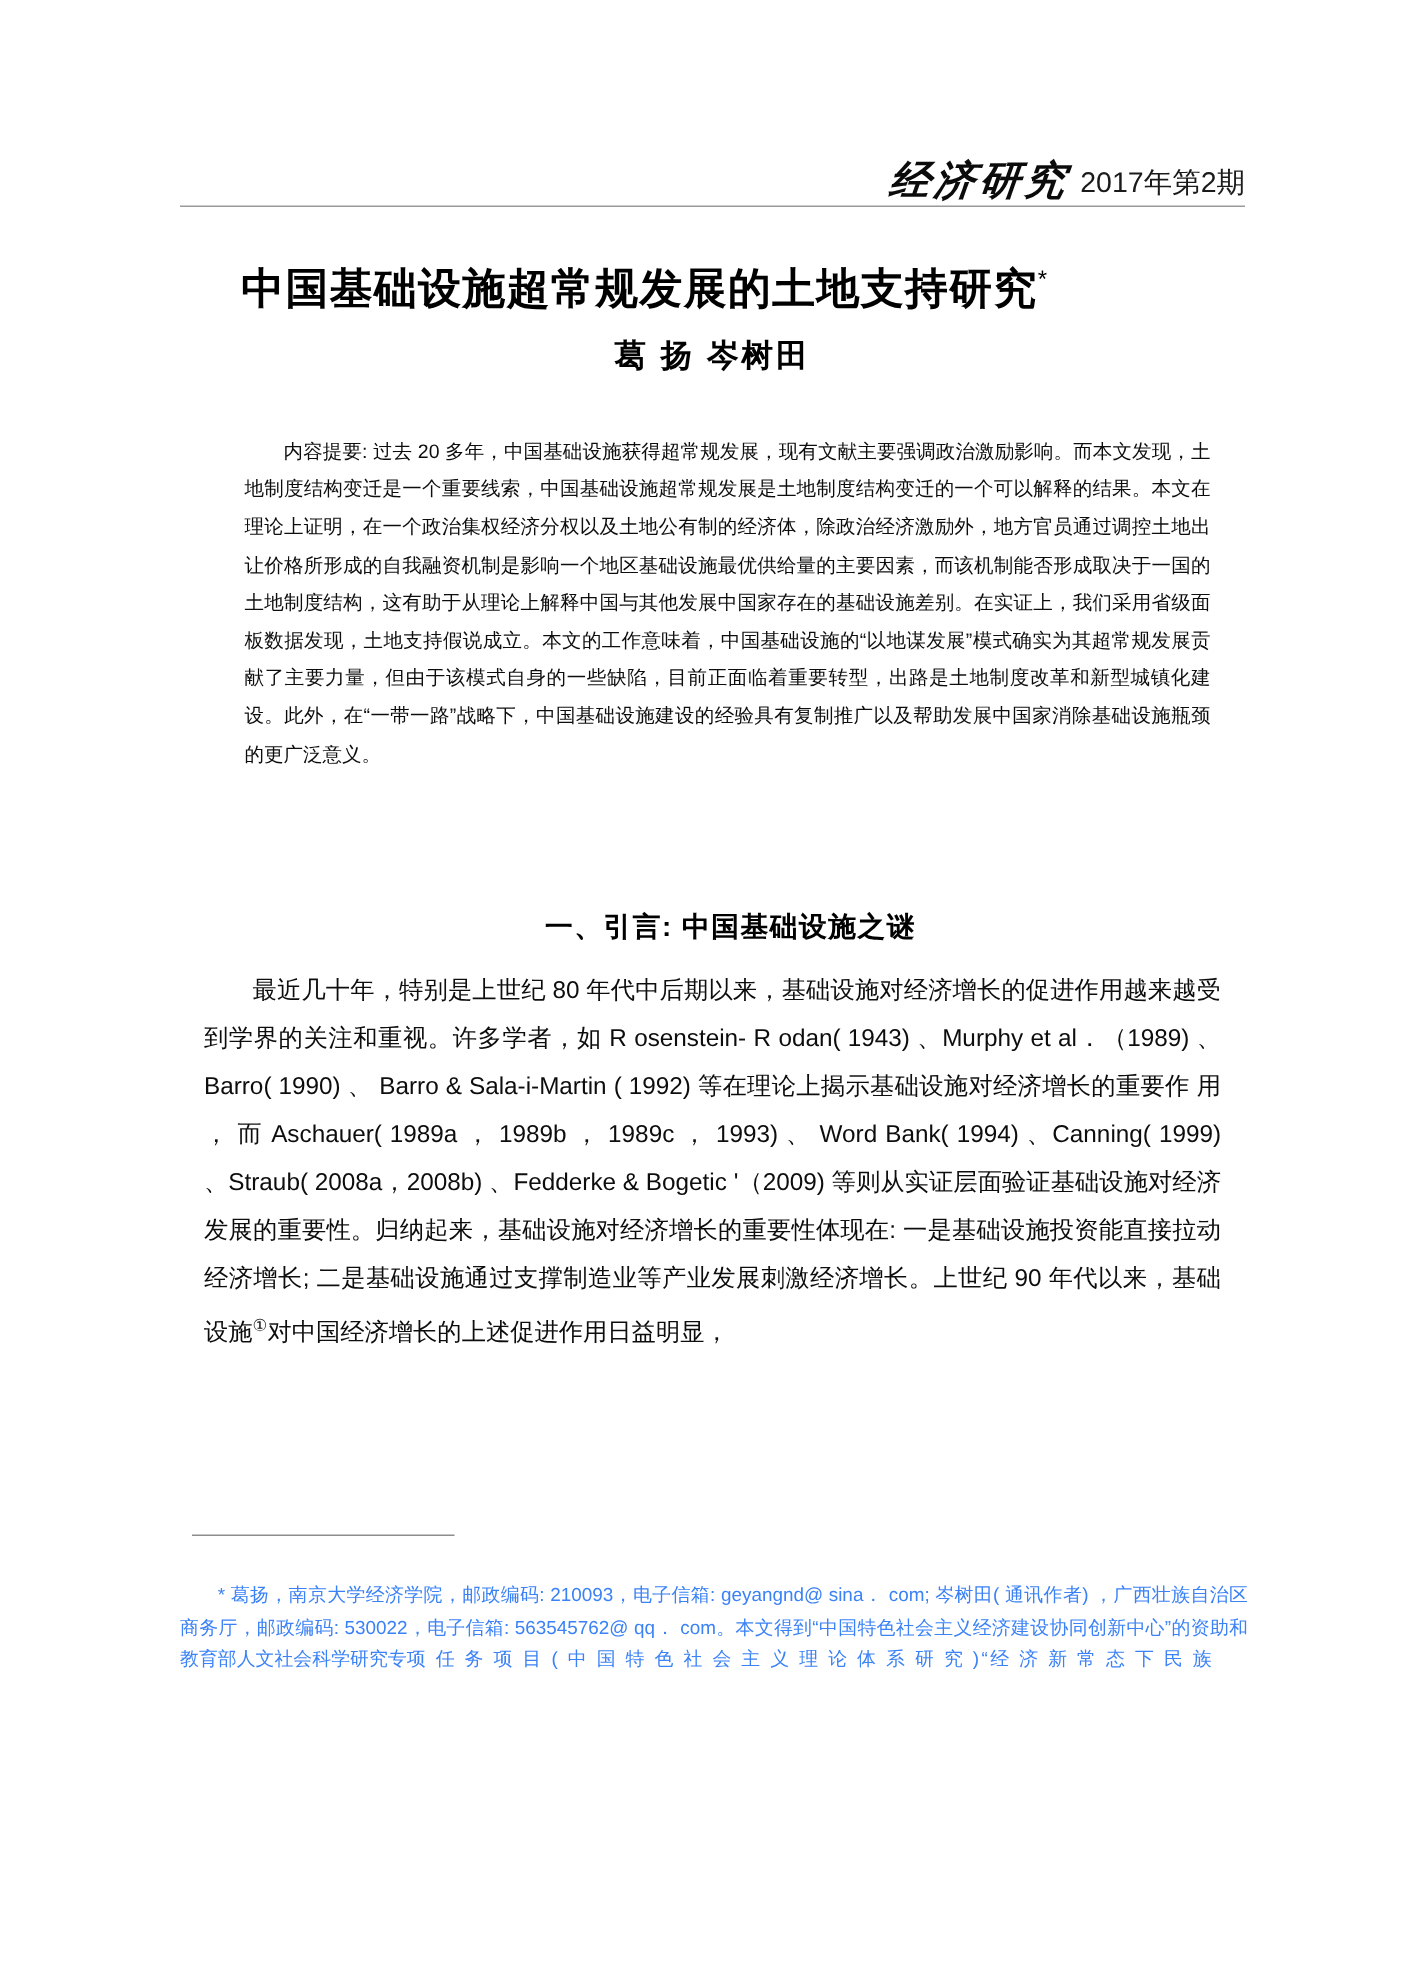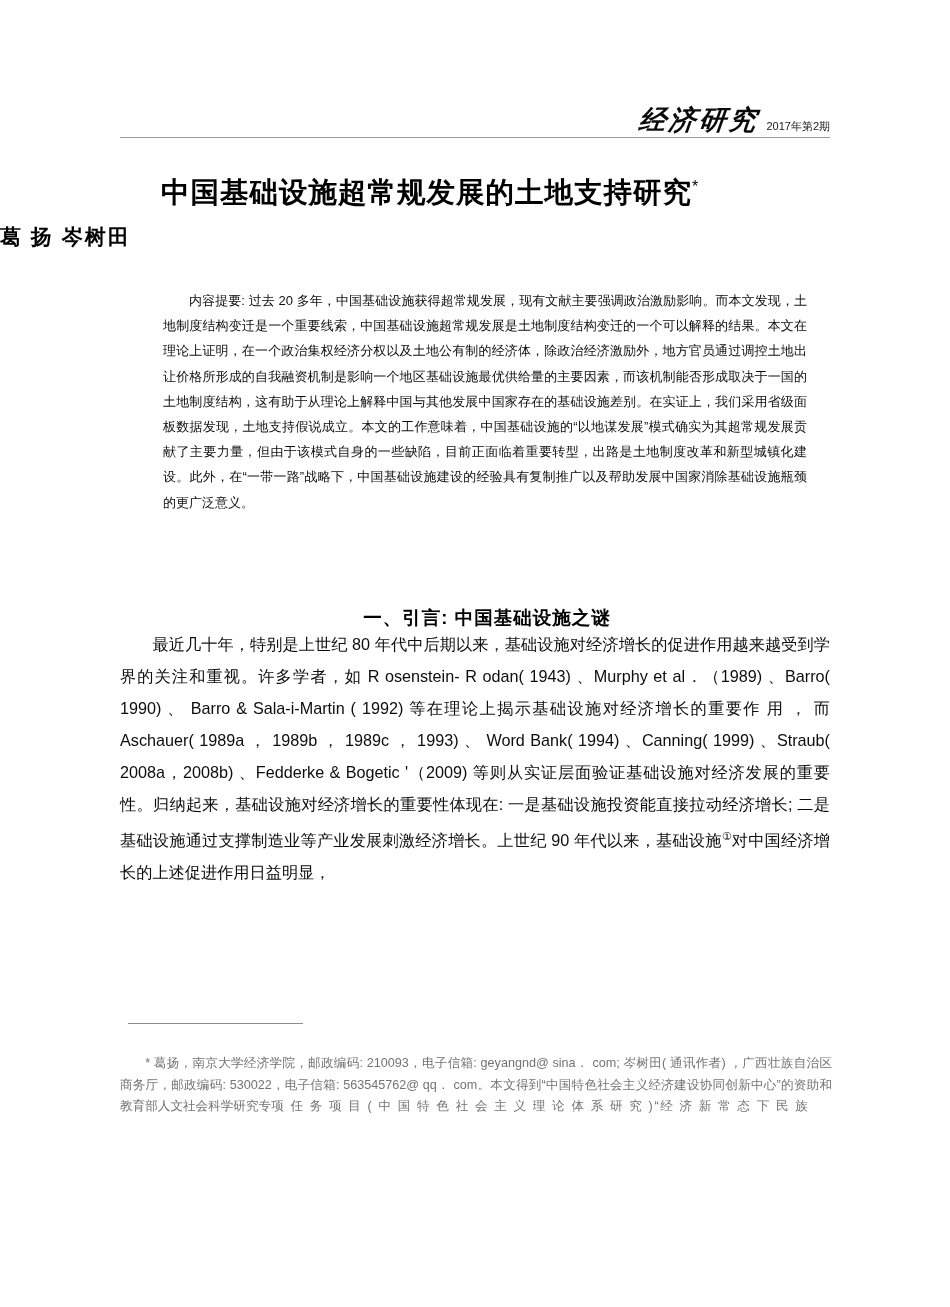--- a/index.html
+++ b/index.html
@@ -44,21 +44,21 @@
     font-weight: 700;
     font-style: italic;
     letter-spacing: 3px;
     color: #0b0b0b;
     transform: skewX(-6deg);
     line-height: 1;
     margin-right: 7px;
     white-space: nowrap;
   }
   .issue-line {
-    font-size: 11px;
+    font-size: 19px;
     color: #1a1a1a;
     line-height: 1;
     padding-bottom: 2px;
     white-space: nowrap;
   }
 
   
   .doc-title {
     position: absolute;
     left: 0; top: 155px;
@@ -71,20 +71,21 @@
   }
   .doc-title .star {
     font-size: 16px;
     vertical-align: super;
     font-weight: 400;
   }
   .authors {
     position: absolute;
     left: 0; top: 223px;
     width: 950px;
+    text-align: center;
     font-size: 21px;
     font-weight: 700;
     letter-spacing: 2px;
     color: #000;
   }
 
   
   .abstract {
     position: absolute;
     left: 163px;
@@ -121,21 +122,21 @@
     position: absolute;
     left: 120px;
     top: 628px;
     width: 710px;
     font-size: 16.2px;
     line-height: 32px;
     text-align: justify;
     text-justify: inter-ideograph;
     color: #0d0d0d;
   }
-  .body-text p { margin: 0; }
+  .body-text p { margin: 16px; }
   .body-text p.indent { text-indent: 2em; }
   sup.fn { font-size: 11px; vertical-align: super; }
 
   
   .fn-rule {
     position: absolute;
     left: 128px;
     top: 1023px;
     width: 175px;
     height: 0;
@@ -143,21 +144,21 @@
   }
   .footnote {
     position: absolute;
     left: 120px;
     top: 1053px;
     width: 712px;
     font-size: 12.6px;
     line-height: 21.5px;
     text-align: justify;
     text-justify: inter-ideograph;
-    color: #737373;
+    color: #3b82f6;
   }
   .footnote p { margin: 0; text-indent: 2em; }
   .footnote .spaced { letter-spacing: 1.6px; }
 </style>
 </head>
 <body>
 
 <div class="page">
 
   <div class="masthead">

